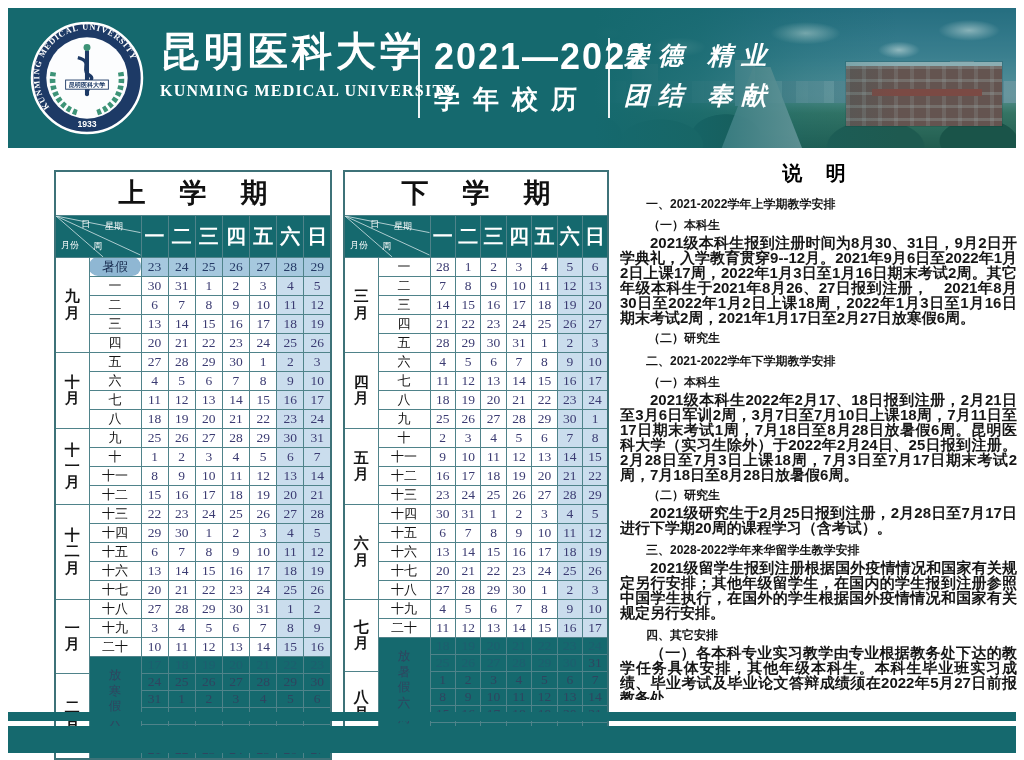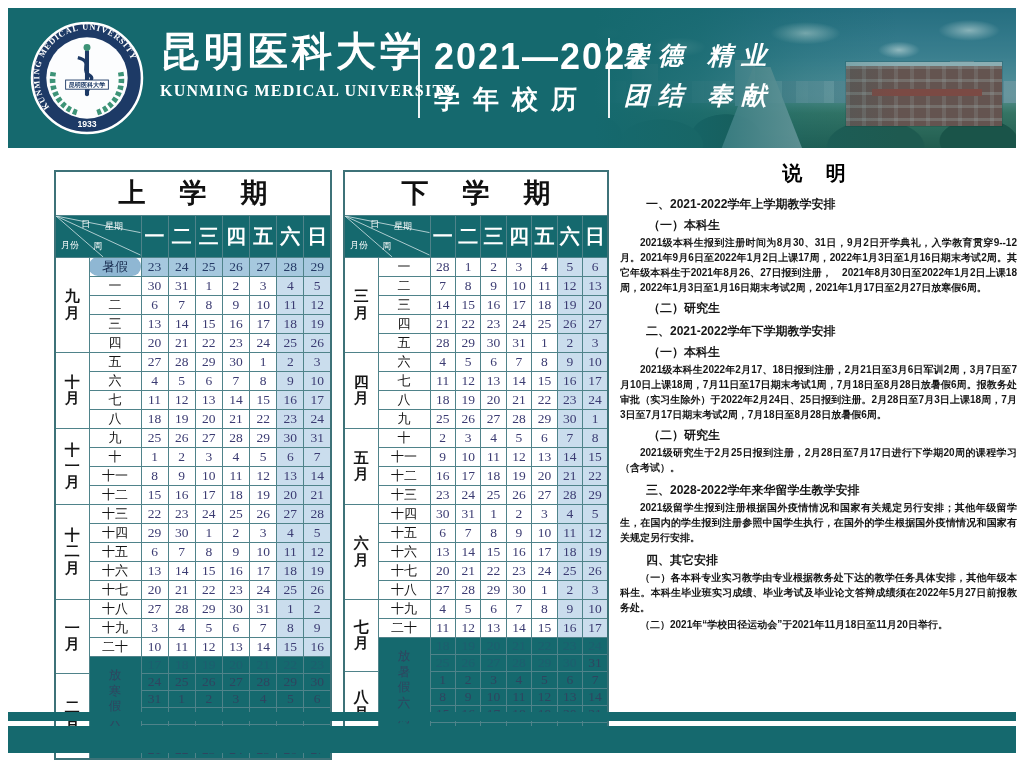--- a/index.html
+++ b/index.html
@@ -86,21 +86,21 @@
   .vac-label { background:#15696e; color:#2f4560; font-family:"Liberation Serif", serif; font-size:12.5px; line-height:1.25; }
   .vac-label span { display:block; }
   .empty-cell { background:#fff; }
 
   
   .notes { position:absolute; left:612px; top:12px; width:397px; height:540px; color:#161616; overflow:hidden; }
   .notes-title { text-align:center; font-size:20px; font-weight:bold; letter-spacing:9px; color:#000; margin-bottom:10px; }
   .notes p { text-align:justify; }
   .notes p.h1 { font-weight:bold; font-size:12px; margin:8px 0 2px; padding-left:26px; line-height:15px; }
   .notes p.h2 { font-weight:bold; font-size:12px; margin:6px 0 2px; padding-left:28px; line-height:15px; }
-  .notes p.body { font-weight:bold; font-size:10px; line-height:15px; margin:2px 0; text-indent:2em; }
+  .notes p.body { font-weight:bold; font-size:15px; line-height:15px; margin:2px 0; text-indent:2em; }
 
   
   .footer-thin  { position:absolute; left:8px; top:712px; width:1008px; height:9px;  background:#15696e; }
   .footer-thick { position:absolute; left:8px; top:726px; width:1008px; height:27px; background:#15696e; }
 </style>
 </head>
 <body>
 
 <div class="page">
 
@@ -838,21 +838,21 @@
 
     <aside class="notes">
       <div class="notes-title">说 明</div>
       <div>
           <p class="h1">一、2021-2022学年上学期教学安排</p>
           <p class="h2">（一）本科生</p>
           <p class="body">2021级本科生报到注册时间为8月30、31日，9月2日开学典礼，入学教育贯穿9--12月。2021年9月6日至2022年1月2日上课17周，2022年1月3日至1月16日期末考试2周。其它年级本科生于2021年8月26、27日报到注册，　2021年8月30日至2022年1月2日上课18周，2022年1月3日至1月16日期末考试2周，2021年1月17日至2月27日放寒假6周。</p>
           <p class="h2">（二）研究生</p>
           <p class="h1">二、2021-2022学年下学期教学安排</p>
           <p class="h2">（一）本科生</p>
-          <p class="body">2021级本科生2022年2月17、18日报到注册，2月21日至3月6日军训2周，3月7日至7月10日上课18周，7月11日至17日期末考试1周，7月18日至8月28日放暑假6周。报教务处审批（实习生除外）于2022年2月24日、25日报到注册。2月28日至7月3日上课18周，7月3日至7月17日期末考试2周，7月18日至8月28日放暑假6周。</p>
+          <p class="body">2021级本科生2022年2月17、18日报到注册，2月21日至3月6日军训2周，3月7日至7月10日上课18周，7月11日至17日期末考试1周，7月18日至8月28日放暑假6周。昆明医科大学（实习生除外）于2022年2月24日、25日报到注册。2月28日至7月3日上课18周，7月3日至7月17日期末考试2周，7月18日至8月28日放暑假6周。</p>
           <p class="h2">（二）研究生</p>
           <p class="body">2021级研究生于2月25日报到注册，2月28日至7月17日进行下学期20周的课程学习（含考试）。</p>
           <p class="h1">三、2028-2022学年来华留学生教学安排</p>
           <p class="body">2021级留学生报到注册根据国外疫情情况和国家有关规定另行安排；其他年级留学生，在国内的学生报到注册参照中国学生执行，在国外的学生根据国外疫情情况和国家有关规定另行安排。</p>
           <p class="h1">四、其它安排</p>
           <p class="body">（一）各本科专业实习教学由专业根据教务处下达的教学任务具体安排，其他年级本科生。本科生毕业班实习成绩、毕业考试及毕业论文答辩成绩须在2022年5月27日前报教务处。</p>
           <p class="body">（二）2021年“学校田径运动会”于2021年11月18日至11月20日举行。</p>
         </div>
     </aside>
   </main>

